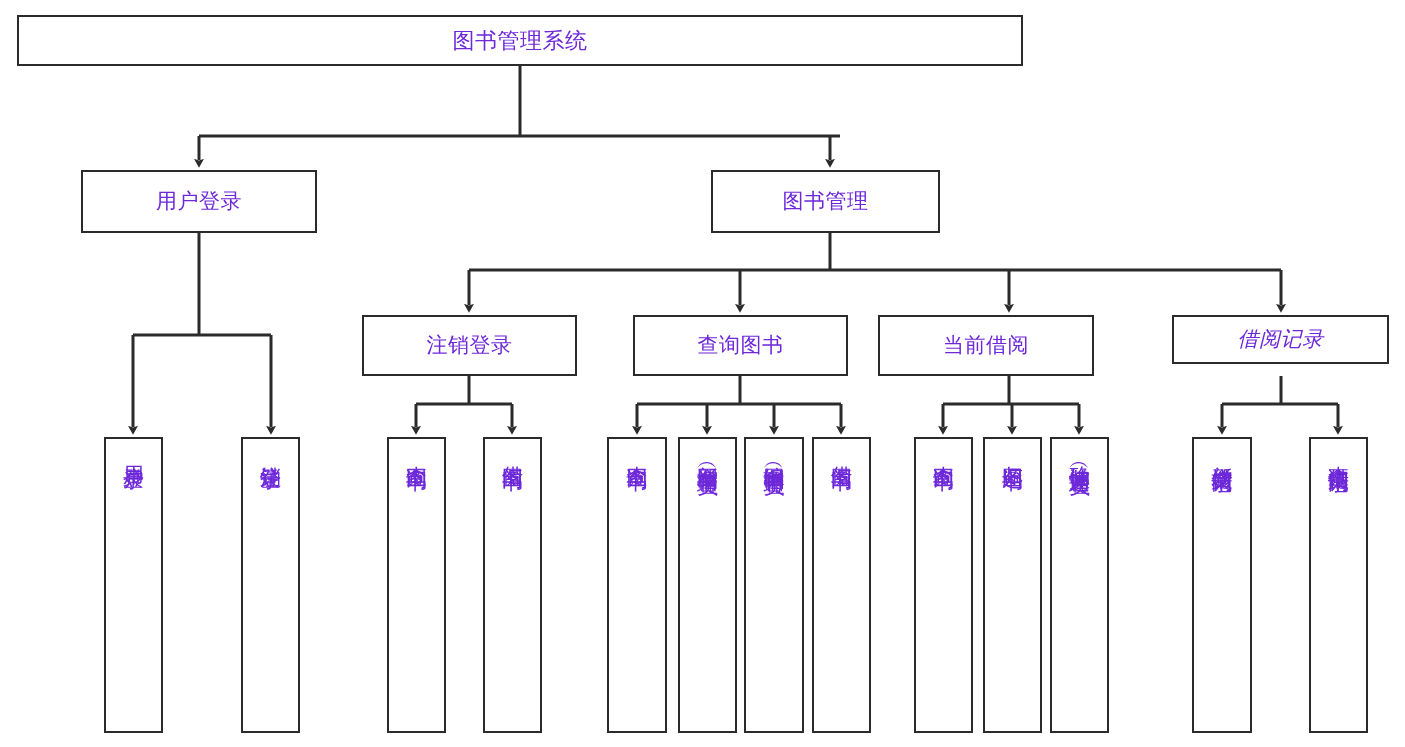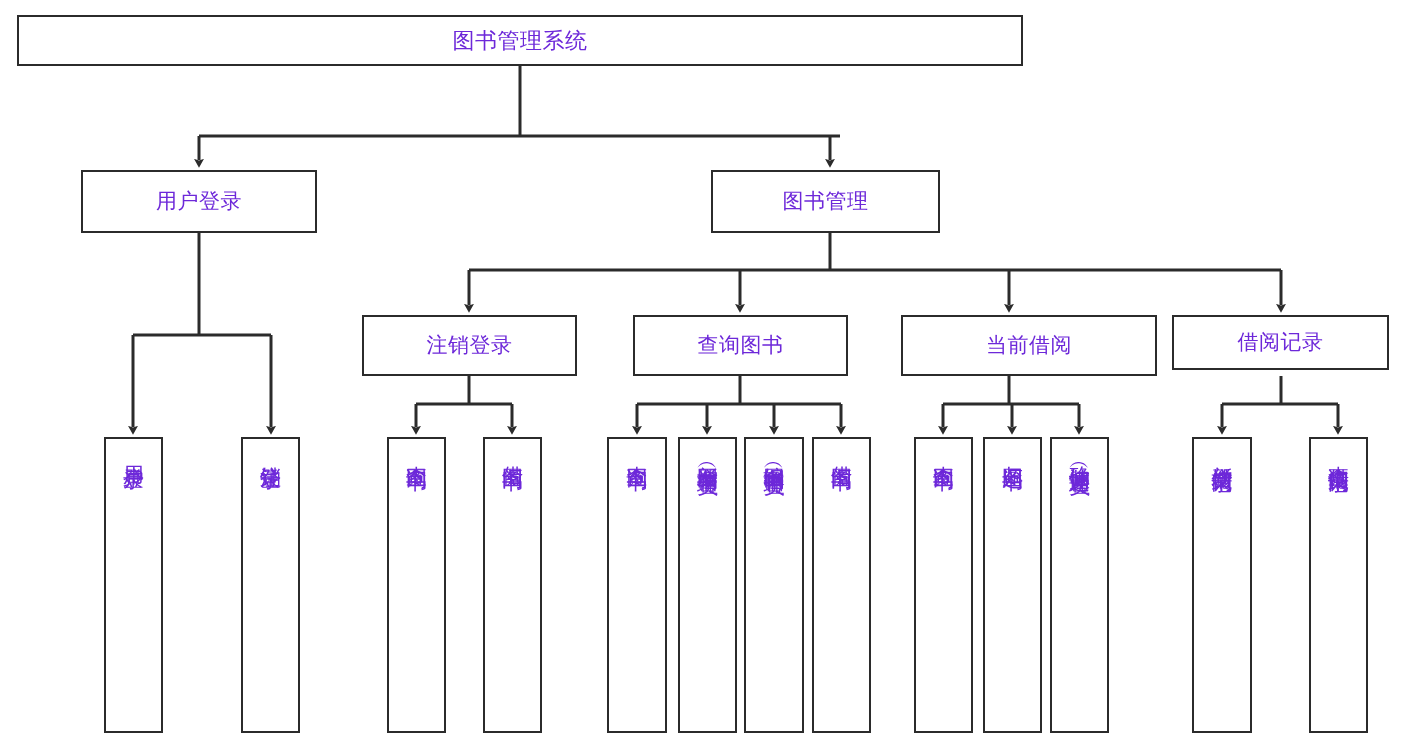--- a/index.html
+++ b/index.html
@@ -133,24 +133,24 @@
   <div class="node horiz" style="left:711px; top:170px; width:229px; height:63px;">
     <span class="label">图书管理</span>
   </div>
 
   <div class="node horiz" style="left:362px; top:315px; width:215px; height:61px;">
     <span class="label">注销登录</span>
   </div>
   <div class="node horiz" style="left:633px; top:315px; width:215px; height:61px;">
     <span class="label">查询图书</span>
   </div>
-  <div class="node horiz" style="left:901px; top:315px; width:256px; height:61px;font-family:Liberation Serif, serif;">
+  <div class="node horiz" style="left:878px; top:315px; width:216px; height:61px;font-family:Liberation Serif, serif;">
     <span class="label">当前借阅</span>
   </div>
-  <div class="node horiz" style="left:1172px; top:315px; width:217px; height:55px;">
+  <div class="node horiz" style="left:1172px; top:315px; width:217px; height:49px;font-style:italic;">
     <span class="label">借阅记录</span>
   </div>
 
   <div class="node vert" style="left:104px; top:437px; width:59px; height:296px;">
     <span class="label">用户登录</span>
   </div>
   <div class="node vert" style="left:241px; top:437px; width:59px; height:296px;">
     <span class="label">注销登录</span>
   </div>
 

